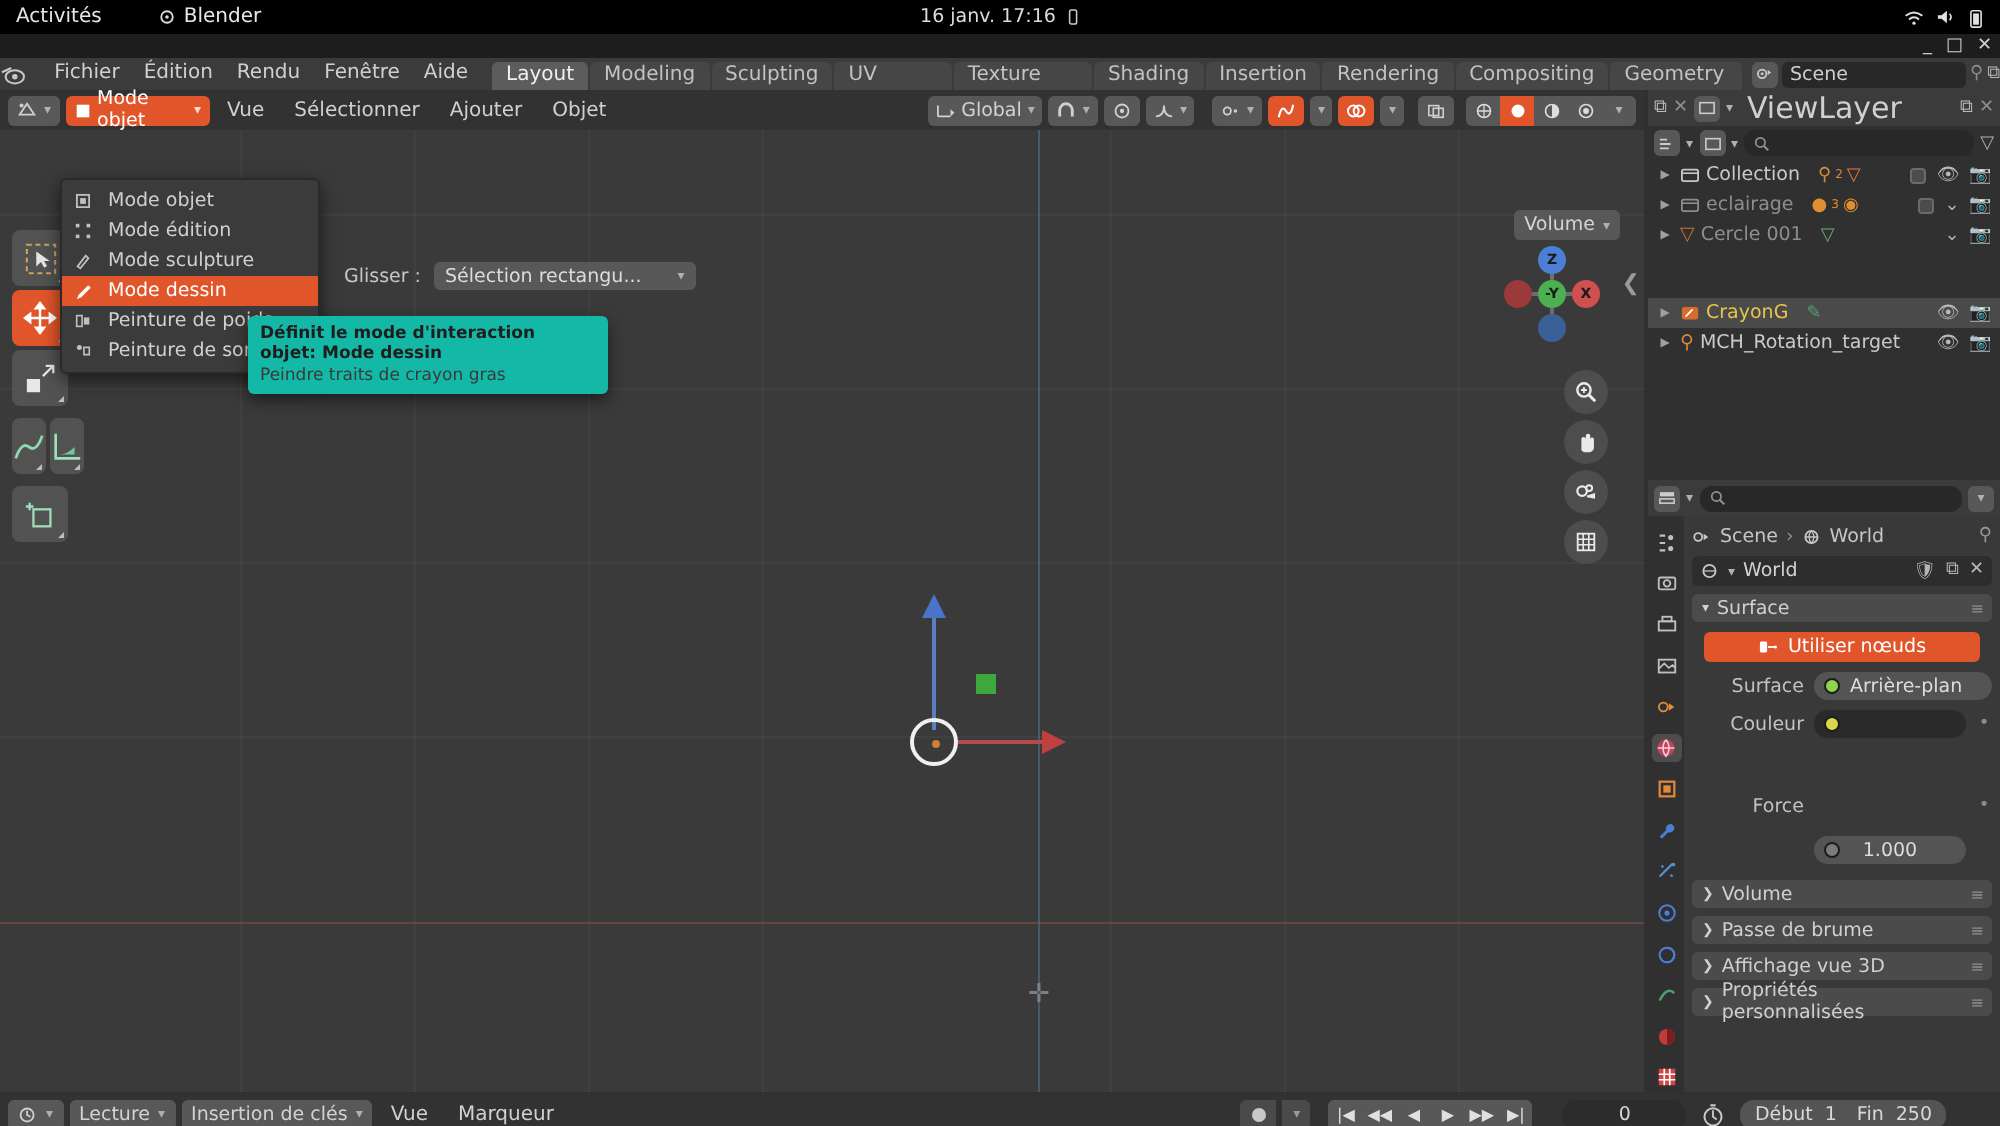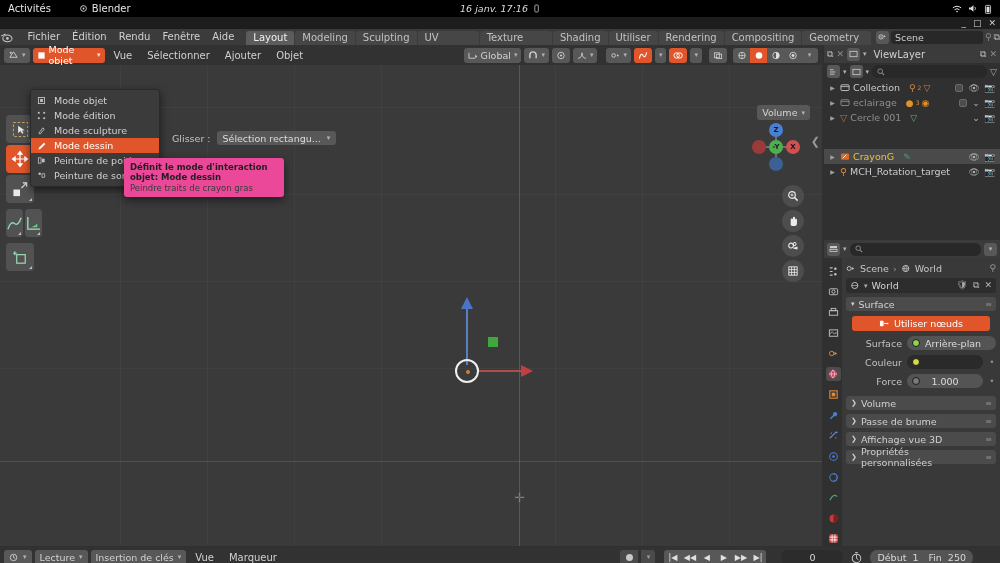--- a/index.html
+++ b/index.html
@@ -15,21 +15,21 @@
   .app { position: relative; width: 1000px; height: 563px; }
 
   
   .gnome-bar {
     position: absolute; top: 0; left: 0; width: 1000px; height: 17px;
     background: #000; display: flex; align-items: center;
     font-size: 10px; color: #d8d8d8;
   }
   .gnome-activities { padding: 0 8px; font-size: 10px; color: #e6e6e6; }
   .gnome-app { display: flex; align-items: center; gap: 4px; margin-left: 20px; color: #e6e6e6; font-size: 10px; }
-  .gnome-clock { position: absolute; left: 50%; transform: translateX(-50%); display: flex; align-items: center; gap: 5px; font-size: 9.5px; color: #dcdcdc; font-style: italic; }
+  .gnome-clock { position: absolute; left: 50%; transform: translateX(-50%); display: flex; align-items: center; gap: 5px; font-size: 9.5px; color: #dcdcdc; }
   .gnome-right { position: absolute; right: 8px; display: flex; align-items: center; gap: 6px; }
 
   
   .win-title {
     position: absolute; top: 17px; left: 0; width: 1000px; height: 12px;
     background: #1b1b1b; color: #e8e8e8;
     font-size: 9.5px; font-weight: bold;
     display: flex; align-items: center; justify-content: center;
   }
   .win-btns { position: absolute; right: 4px; top: 17px; height: 12px; display: flex; align-items: center; gap: 7px; color: #cfcfcf; font-size: 9px; }
@@ -113,37 +113,37 @@
   .nav-line { position: absolute; background: #6e6e6e; }
   .nav-btns { position: absolute; right: 18px; top: 120px; display: flex; flex-direction: column; gap: 3px; }
   .nav-b { width: 22px; height: 22px; border-radius: 50%; background: #4d4d4d; display: flex; align-items: center; justify-content: center; font-size: 10px; color: #e0e0e0; }
   .vp-options { position: absolute; right: 12px; top: 40px; height: 15px; background: #585858; border-radius: 3px; display: flex; align-items: center; padding: 0 5px; gap: 4px; font-size: 9.5px; color: #d4d4d4; }
   .vp-collapse { position: absolute; right: 2px; top: 70px; color: #9a9a9a; font-size: 11px; }
 
   .vp-objname { position: absolute; left: 128px; top: 98px; font-size: 10px; color: #8f9f6f; }
 
   
   .glisser { position: absolute; left: 172px; top: 66px; display: flex; align-items: center; gap: 6px; font-size: 9.5px; color: #c6c6c6; }
-  .glisser-sel { background: #585858; border-radius: 3px; height: 14px; display: flex; align-items: center; padding: 0 6px; gap: 6px; font-size: 9.5px; color: #dcdcdc; }
+  .glisser-sel { background: #585858; border-radius: 3px; height: 14px; display: flex; align-items: center; padding: 0 6px; gap: 18px; font-size: 9.5px; color: #dcdcdc; }
 
   
   .dropdown {
     position: absolute; left: 30px; top: 60px; width: 130px;
     background: #3b3b3b; border: 1px solid #2a2a2a; border-radius: 3px;
     padding: 3px 0; box-shadow: 0 3px 9px rgba(0,0,0,0.55); z-index: 40;
   }
   .dd-item { height: 15px; display: flex; align-items: center; gap: 6px; padding: 0 6px; font-size: 9.5px; color: #d0d0d0; }
   .dd-item.sel { background: #e1552a; color: #fff; }
   .dd-ic { width: 11px; text-align: center; font-size: 9px; color: #c0c0c0; }
   .dd-item.sel .dd-ic { color: #fff; }
 
   
   .tooltip {
-    position: absolute; left: 124px; top: 129px; width: 160px;
-    background: #ec4899; border-radius: 3px; padding: 4px 6px;
+    position: absolute; left: 124px; top: 129px; width: 180px;
+    background: #14b8a6; border-radius: 3px; padding: 4px 6px;
     box-shadow: 0 3px 8px rgba(0,0,0,0.5); z-index: 50;
   }
   .tt-l1 { font-size: 8.5px; color: #1e1e1e; font-weight: bold; }
   .tt-l1 .val { font-weight: bold; }
   .tt-l2 { font-size: 8.5px; color: #3a3a3a; margin-top: 1px; }
 
   
   .outliner { position: absolute; top: 16px; left: 824px; width: 176px; height: 194px; background: #303030; }
   .out-header { height: 18px; background: #3b3b3b; display: flex; align-items: center; padding: 0 3px; gap: 3px; }
   .out-search { flex: 1; height: 13px; background: #282828; border-radius: 6px; display: flex; align-items: center; padding: 0 5px; gap: 3px; font-size: 9px; color: #8a8a8a; }
@@ -263,21 +263,21 @@
       <div class="menu-item">Fenêtre</div>
       <div class="menu-item">Aide</div>
 
       <div class="ws-tabs">
         <div class="ws-tab active">Layout</div>
         <div class="ws-tab">Modeling</div>
         <div class="ws-tab">Sculpting</div>
         <div class="ws-tab">UV Editing</div>
         <div class="ws-tab">Texture Paint</div>
         <div class="ws-tab">Shading</div>
-        <div class="ws-tab">Utiliser</div>
+        <div class="ws-tab">Insertion</div>
         <div class="ws-tab">Rendering</div>
         <div class="ws-tab">Compositing</div>
         <div class="ws-tab">Geometry N</div>
       </div>
 
       <div class="scene-block">
         <div class="icon-btn-sm">
           <svg width="9" height="8" viewBox="0 0 10 9">
               <circle cx="3.4" cy="4.4" r="2.4" fill="none" stroke="#ccc" stroke-width="1"></circle>
               <circle cx="3.4" cy="4.4" r="0.8" fill="#ccc"></circle>
@@ -627,21 +627,21 @@
     <div class="outliner">
       <div class="out-header">
         <span style="color:#bbb;font-size:9px;">⧉</span>
         <span style="color:#8d8d8d;font-size:9px;">✕</span>
         <span class="icon-btn-sm">
           <svg width="9" height="8" viewBox="0 0 10 9">
               <rect x="1" y="1.5" width="8" height="6" fill="none" stroke="#ccc" stroke-width="0.9"></rect>
             </svg>
         </span>
         <span class="caret">▾</span>
-        <span style="flex:1;font-size:10px;color:#d0d0d0;padding-left:4px;">ViewLayer</span>
+        <span style="flex:1;font-size:15px;color:#d0d0d0;padding-left:4px;">ViewLayer</span>
         <span style="color:#bbb;font-size:9px;">⧉</span>
         <span style="color:#8d8d8d;font-size:9px;">✕</span>
       </div>
       <div class="out-header" style="background:#303030;height:17px;">
         <span class="icon-btn-sm">
           <svg width="9" height="8" viewBox="0 0 10 9">
               <path d="M1 2h4M1 4.5h6M1 7h5" stroke="#ccc" stroke-width="1"></path>
             </svg>
         </span>
         <span class="caret">▾</span>
@@ -915,21 +915,21 @@
         <div class="prop-row">
           <span class="prop-lbl">Couleur</span>
           <span class="prop-val dark">
             <span class="dot" style="background:#d8d84a;"></span>
           </span>
           <span class="anim-dot">•</span>
         </div>
 
         <div class="prop-row">
           <span class="prop-lbl">Force</span>
-          <span class="prop-val" style="justify-content:center;position:relative;">
+          <span class="prop-val" style="justify-content:center;position:relative;margin-top:44px;">
             <span class="dot" style="background:#7a7a7a;position:absolute;left:5px;"></span>
             <span>1.000</span>
           </span>
           <span class="anim-dot">•</span>
         </div>
 
         <div class="panel-head" style="margin-top:8px;">
           <span style="font-size:7px;">❯</span>
           <span>Volume</span>
           <span class="grip">≡</span>

